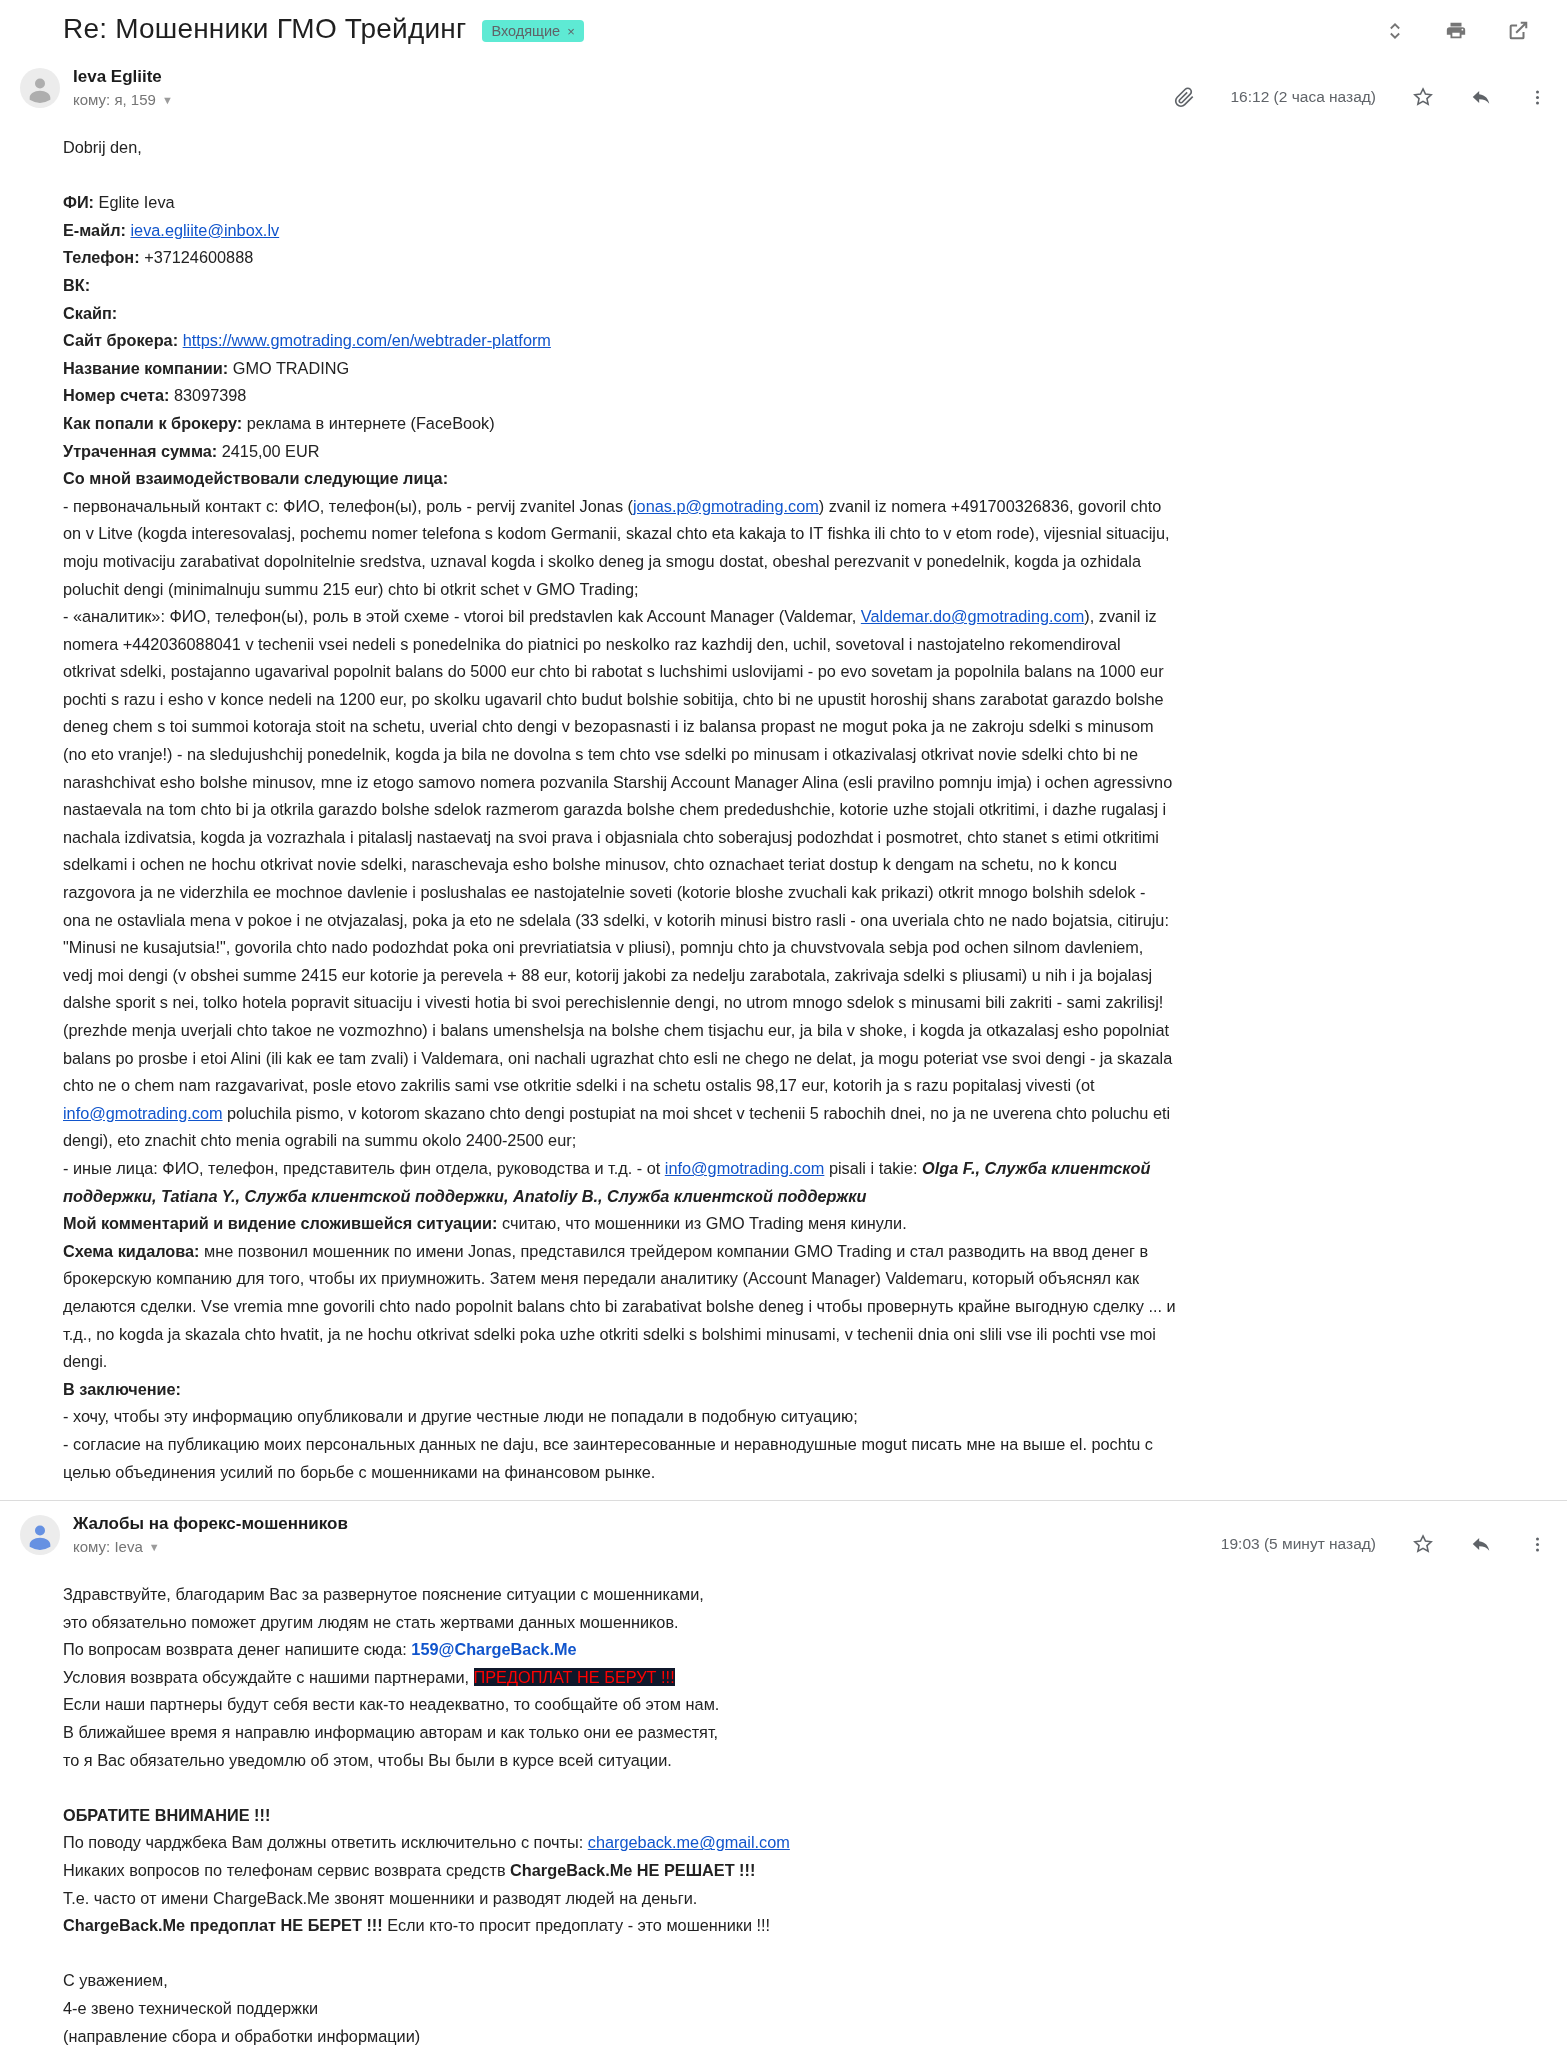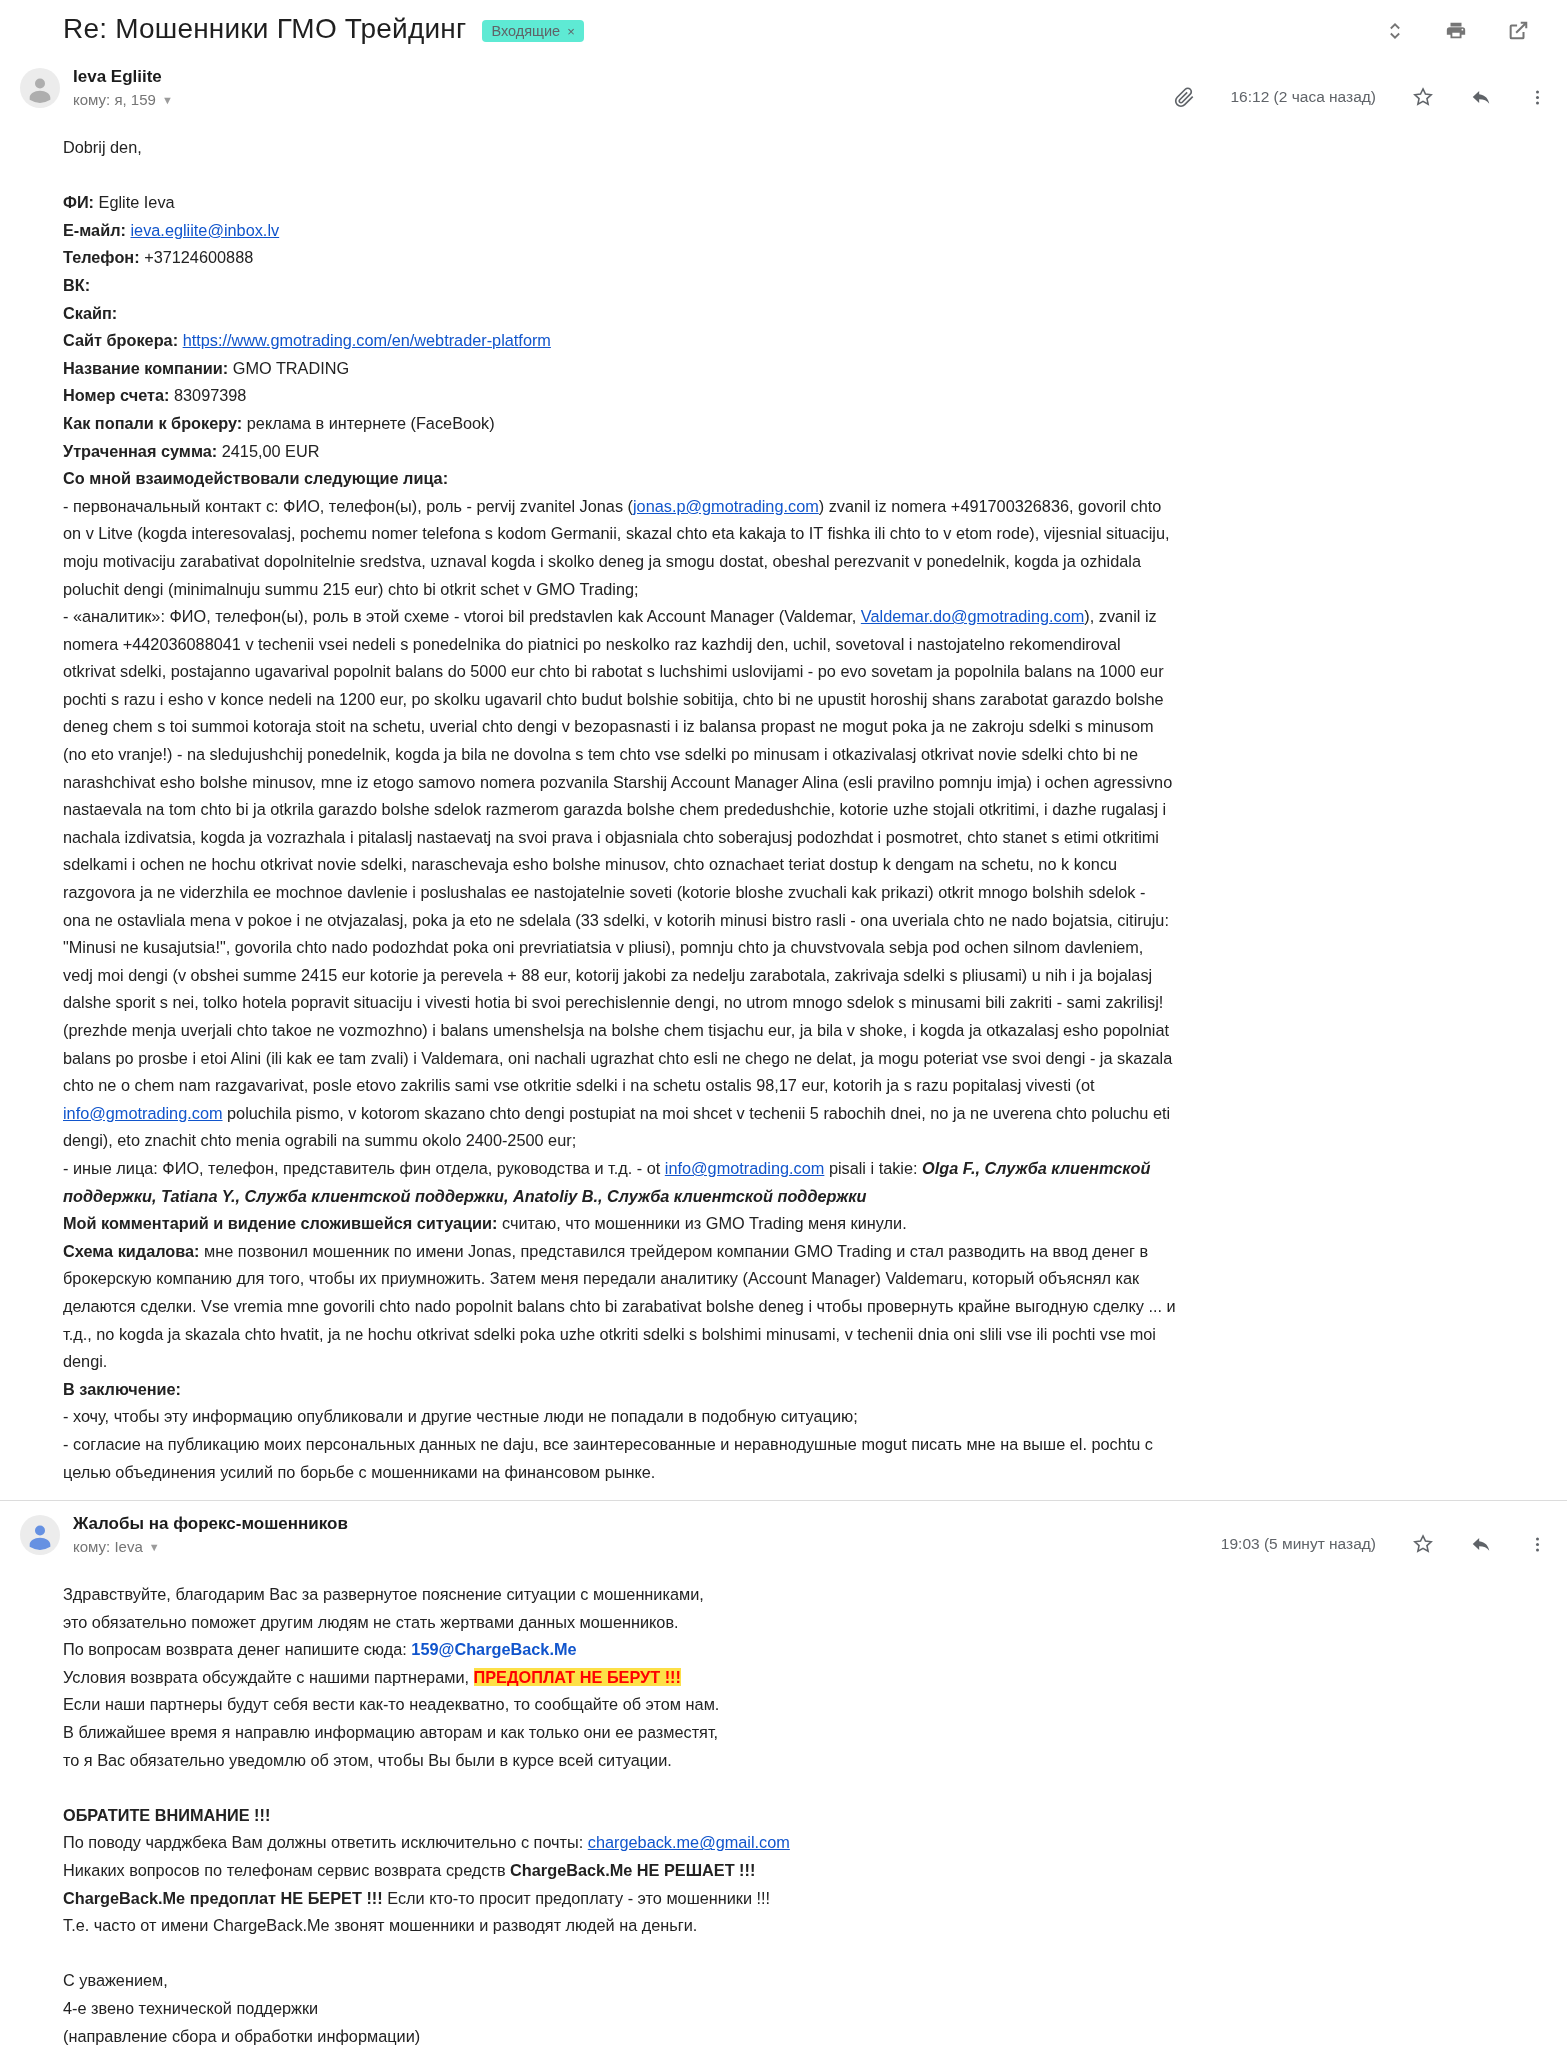--- a/index.html
+++ b/index.html
@@ -34,21 +34,21 @@
 
   .email-body {
     margin:26px 20px 0 63px; max-width:1113px;
     font-size:16.3px; line-height:27.6px; color:#222222;
   }
   .blank { height:27.6px; }
   .blank2 { height:55.2px; }
   b { font-weight:bold; }
   .names { font-weight:bold; font-style:italic; }
   .blue-bold { color:#1155cc; font-weight:bold; text-decoration:none; }
-  .hl { background:#fde047; color:#ff0000; font-weight:bold; }
+  .hl { background:#0f172a; color:#ff0000; font-weight:normal; }
 
   .divider { border-bottom:1px solid #dcdcdc; margin-top:14px; }
   .email2-header { margin-top:11px; }
   .email1-header { margin-top:20px; }
 </style>
 </head>
 <body>
 
 <div class="page">
 
@@ -199,22 +199,22 @@
       <div class="line">это обязательно поможет другим людям не стать жертвами данных мошенников.</div>
       <div class="line"><span>По вопросам возврата денег напишите сюда:</span> <span class="blue-bold">159@ChargeBack.Me</span></div>
       <div class="line"><span>Условия возврата обсуждайте с нашими партнерами,</span> <span class="hl">ПРЕДОПЛАТ НЕ БЕРУТ !!!</span></div>
       <div class="line">Если наши партнеры будут себя вести как-то неадекватно, то сообщайте об этом нам.</div>
       <div class="line">В ближайшее время я направлю информацию авторам и как только они ее разместят,</div>
       <div class="line">то я Вас обязательно уведомлю об этом, чтобы Вы были в курсе всей ситуации.</div>
       <div class="blank"></div>
       <div class="line"><b>ОБРАТИТЕ ВНИМАНИЕ !!!</b></div>
       <div class="line"><span>По поводу чарджбека Вам должны ответить исключительно с почты:</span> <a>chargeback.me@gmail.com</a></div>
       <div class="line"><span>Никаких вопросов по телефонам сервис возврата средств</span> <b>ChargeBack.Me НЕ РЕШАЕТ !!!</b></div>
+      <div class="line">Т.е. часто от имени ChargeBack.Me звонят мошенники и разводят людей на деньги.</div>
       <div class="line"><b>ChargeBack.Me предоплат НЕ БЕРЕТ !!!</b> <span>Если кто-то просит предоплату - это мошенники !!!</span></div>
-      <div class="line">Т.е. часто от имени ChargeBack.Me звонят мошенники и разводят людей на деньги.</div>
       <div class="blank"></div>
       <div class="line">С уважением,</div>
       <div class="line">4-е звено технической поддержки</div>
       <div class="line">(направление сбора и обработки информации)</div>
       <div class="blank2"></div>
 
     </div>
   </div>
 
 </div>

